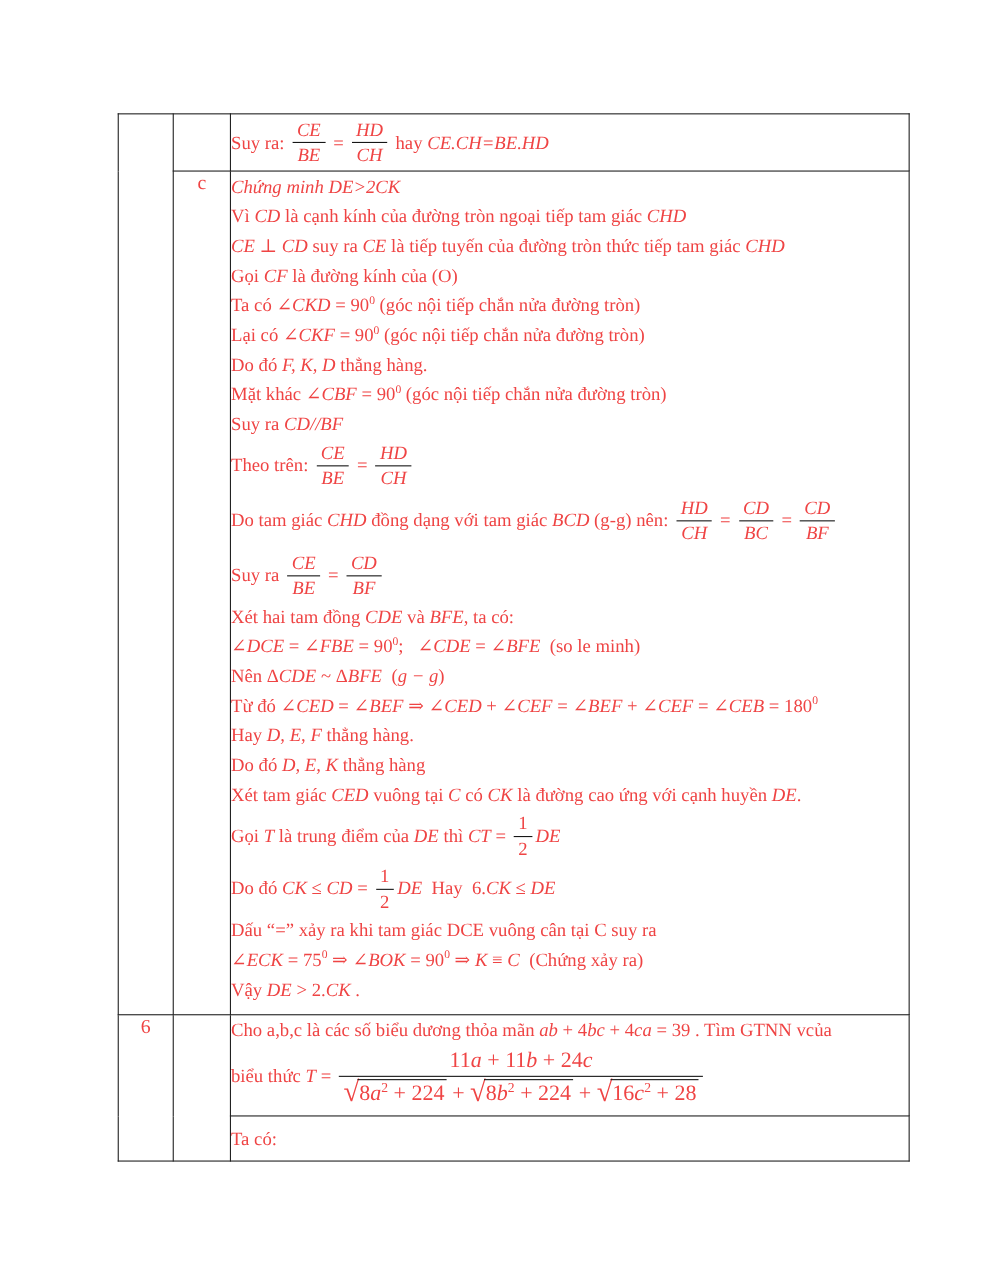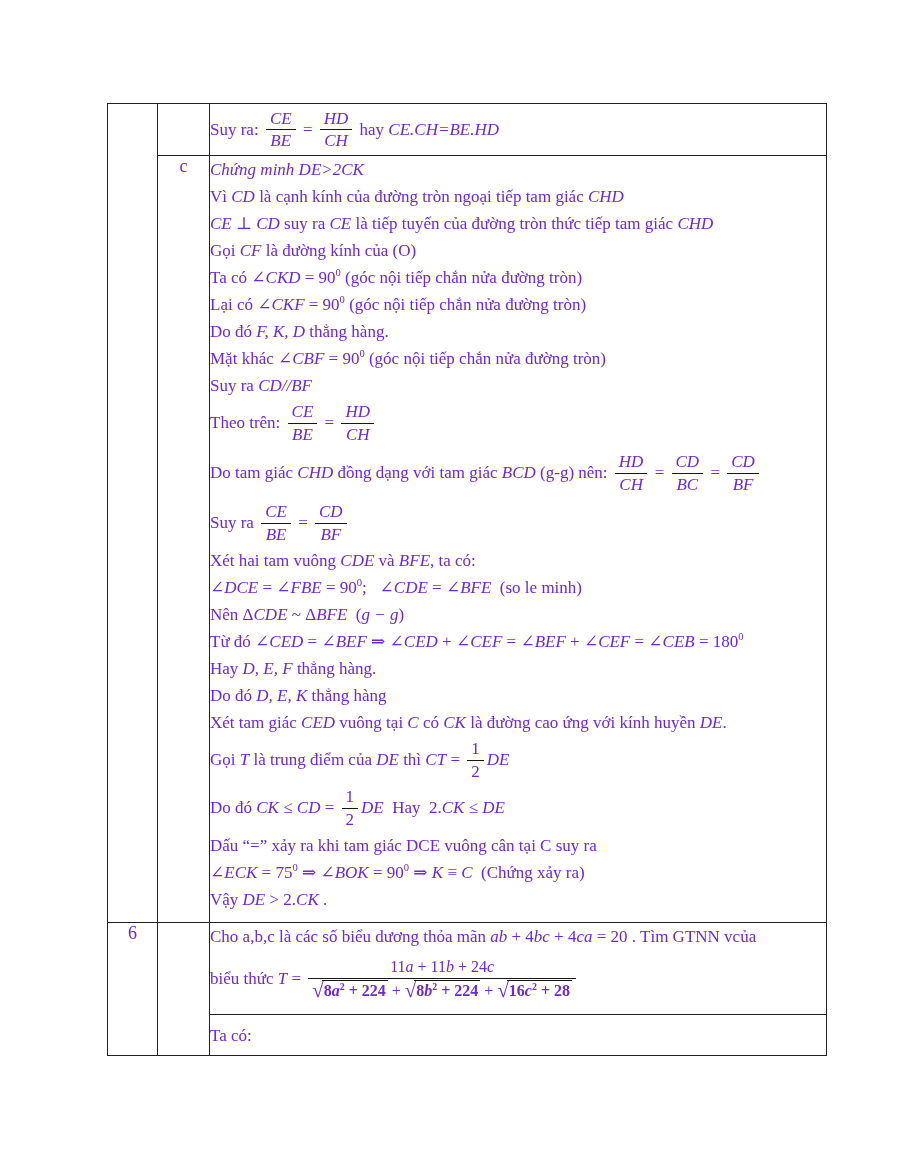--- a/index.html
+++ b/index.html
@@ -6,21 +6,21 @@
     margin:0; padding:0;
     width:900px; height:1164px;
     background:#ffffff;
     overflow:hidden;
   }
   .page{
     position:relative;
     width:765px; height:1164px;
     background:#ffffff;
     font-family:"Liberation Serif","DejaVu Serif",serif;
-    color:#6d28d9;
+    color:#ef4444;
   }
   table.sol{
     position:absolute;
     left:107px; top:103px;
     width:719px; height:952px;
     border-collapse:collapse;
     table-layout:fixed;
   }
   table.sol td{
     border:1.5px solid #222;
@@ -55,22 +55,22 @@
   .frac{
     display:inline-block;
     vertical-align:middle;
     text-align:center;
     line-height:1.15;
     margin:0 3px;
     position:relative; top:-1px;
   }
   .frac .num{ display:block; border-bottom:1.4px solid #161616; padding:0 4px 1px; }
   .frac .den{ display:block; padding:1px 4px 0; }
-  .line.big .frac{ font-size:16px; line-height:1.25; }
-  .sqrt{ display:inline-block; white-space:pre;font-weight:bold; }
+  .line.big .frac{ font-size:20px; line-height:1.25; }
+  .sqrt{ display:inline-block; white-space:pre; }
   .sqrt .rad{ font-size:1.3em; line-height:1; vertical-align:-1px; }
   .sqrt .radicand{ border-top:1.4px solid #161616; padding:1px 2px 0; margin-left:-2px; }
 </style>
 </head>
 <body>
 
 <div class="page">
   <table class="sol">
     <colgroup>
       <col style="width:50px">
@@ -93,39 +93,39 @@
             <div class="line"><i>CE</i><span> ⊥ </span><i>CD</i><span> suy ra </span><i>CE</i><span> là tiếp tuyến của đường tròn thức tiếp tam giác </span><i>CHD</i></div>
             <div class="line"><span>Gọi </span><i>CF</i><span> là đường kính của (O)</span></div>
             <div class="line"><span>Ta có </span><i>∠CKD</i><span> = 90</span><sup class="sp">0</sup><span> (góc nội tiếp chắn nửa đường tròn)</span></div>
             <div class="line"><span>Lại có </span><i>∠CKF</i><span> = 90</span><sup class="sp">0</sup><span> (góc nội tiếp chắn nửa đường tròn)</span></div>
             <div class="line"><span>Do đó </span><i>F, K, D</i><span> thẳng hàng.</span></div>
             <div class="line"><span>Mặt khác </span><i>∠CBF</i><span> = 90</span><sup class="sp">0</sup><span> (góc nội tiếp chắn nửa đường tròn)</span></div>
             <div class="line"><span>Suy ra </span><i>CD//BF</i></div>
             <div class="line f"><span>Theo trên: </span><span class="frac"><span class="num"><i>CE</i></span><span class="den"><i>BE</i></span></span><span> = </span><span class="frac"><span class="num"><i>HD</i></span><span class="den"><i>CH</i></span></span></div>
             <div class="line f2"><span>Do tam giác </span><i>CHD</i><span> đồng dạng với tam giác </span><i>BCD</i><span> (g-g) nên: </span><span class="frac"><span class="num"><i>HD</i></span><span class="den"><i>CH</i></span></span><span> = </span><span class="frac"><span class="num"><i>CD</i></span><span class="den"><i>BC</i></span></span><span> = </span><span class="frac"><span class="num"><i>CD</i></span><span class="den"><i>BF</i></span></span></div>
             <div class="line f"><span>Suy ra </span><span class="frac"><span class="num"><i>CE</i></span><span class="den"><i>BE</i></span></span><span> = </span><span class="frac"><span class="num"><i>CD</i></span><span class="den"><i>BF</i></span></span></div>
-            <div class="line"><span>Xét hai tam vuông </span><i>CDE</i><span> và </span><i>BFE</i><span>, ta có:</span></div>
+            <div class="line"><span>Xét hai tam đồng </span><i>CDE</i><span> và </span><i>BFE</i><span>, ta có:</span></div>
             <div class="line"><i>∠DCE</i><span> = </span><i>∠FBE</i><span> = 90</span><sup class="sp">0</sup><span>;   </span><i>∠CDE</i><span> = </span><i>∠BFE</i><span>  (so le minh)</span></div>
             <div class="line"><span>Nên Δ</span><i>CDE</i><span> ~ Δ</span><i>BFE</i><span>  (</span><i>g − g</i><span>)</span></div>
             <div class="line"><span>Từ đó </span><i>∠CED</i><span> = </span><i>∠BEF</i><span> ⇒ </span><i>∠CED</i><span> + </span><i>∠CEF</i><span> = </span><i>∠BEF</i><span> + </span><i>∠CEF</i><span> = </span><i>∠CEB</i><span> = 180</span><sup class="sp">0</sup></div>
             <div class="line"><span>Hay </span><i>D, E, F</i><span> thẳng hàng.</span></div>
             <div class="line"><span>Do đó </span><i>D, E, K</i><span> thẳng hàng</span></div>
-            <div class="line"><span>Xét tam giác </span><i>CED</i><span> vuông tại </span><i>C</i><span> có </span><i>CK</i><span> là đường cao ứng với kính huyền </span><i>DE</i><span>.</span></div>
+            <div class="line"><span>Xét tam giác </span><i>CED</i><span> vuông tại </span><i>C</i><span> có </span><i>CK</i><span> là đường cao ứng với cạnh huyền </span><i>DE</i><span>.</span></div>
             <div class="line f"><span>Gọi </span><i>T</i><span> là trung điểm của </span><i>DE</i><span> thì </span><i>CT</i><span> = </span><span class="frac"><span class="num"><span>1</span></span><span class="den"><span>2</span></span></span><i>DE</i></div>
-            <div class="line f"><span>Do đó </span><i>CK</i><span> ≤ </span><i>CD</i><span> = </span><span class="frac"><span class="num"><span>1</span></span><span class="den"><span>2</span></span></span><i>DE</i><span>  Hay  2.</span><i>CK</i><span> ≤ </span><i>DE</i></div>
+            <div class="line f"><span>Do đó </span><i>CK</i><span> ≤ </span><i>CD</i><span> = </span><span class="frac"><span class="num"><span>1</span></span><span class="den"><span>2</span></span></span><i>DE</i><span>  Hay  6.</span><i>CK</i><span> ≤ </span><i>DE</i></div>
             <div class="line"><span>Dấu “=” xảy ra khi tam giác DCE vuông cân tại C suy ra</span></div>
             <div class="line"><i>∠ECK</i><span> = 75</span><sup class="sp">0</sup><span> ⇒ </span><i>∠BOK</i><span> = 90</span><sup class="sp">0</sup><span> ⇒ </span><i>K</i><span> ≡ </span><i>C</i><span>  (Chứng xảy ra)</span></div>
             <div class="line"><span>Vậy </span><i>DE</i><span> &gt; 2.</span><i>CK</i><span> .</span></div>
           </td>
     </tr>
     <tr style="height:92px">
       <td class="numcell" rowspan="2">6</td>
       <td class="partcell" rowspan="2"></td>
       <td class="content">
-            <div class="line"><span>Cho a,b,c là các số biểu dương thỏa mãn </span><i>ab</i><span> + 4</span><i>bc</i><span> + 4</span><i>ca</i><span> = 20</span><span> . Tìm GTNN vcủa</span></div>
+            <div class="line"><span>Cho a,b,c là các số biểu dương thỏa mãn </span><i>ab</i><span> + 4</span><i>bc</i><span> + 4</span><i>ca</i><span> = 39</span><span> . Tìm GTNN vcủa</span></div>
             <div class="line big"><span>biểu thức </span><i>T</i><span> = </span><span class="frac"><span class="num"><span>11</span><i>a</i><span> + 11</span><i>b</i><span> + 24</span><i>c</i></span><span class="den"><span class="sqrt"><span class="rad">√</span><span class="radicand"><span>8</span><i>a</i><sup class="sp">2</sup><span> + 224</span></span></span><span> + </span><span class="sqrt"><span class="rad">√</span><span class="radicand"><span>8</span><i>b</i><sup class="sp">2</sup><span> + 224</span></span></span><span> + </span><span class="sqrt"><span class="rad">√</span><span class="radicand"><span>16</span><i>c</i><sup class="sp">2</sup><span> + 28</span></span></span></span></span></div>
           </td>
     </tr>
     <tr style="height:41px">
       <td class="content vmid">
             <div class="line"><span>Ta có:</span></div>
           </td>
     </tr>
   </tbody>
     </table>

